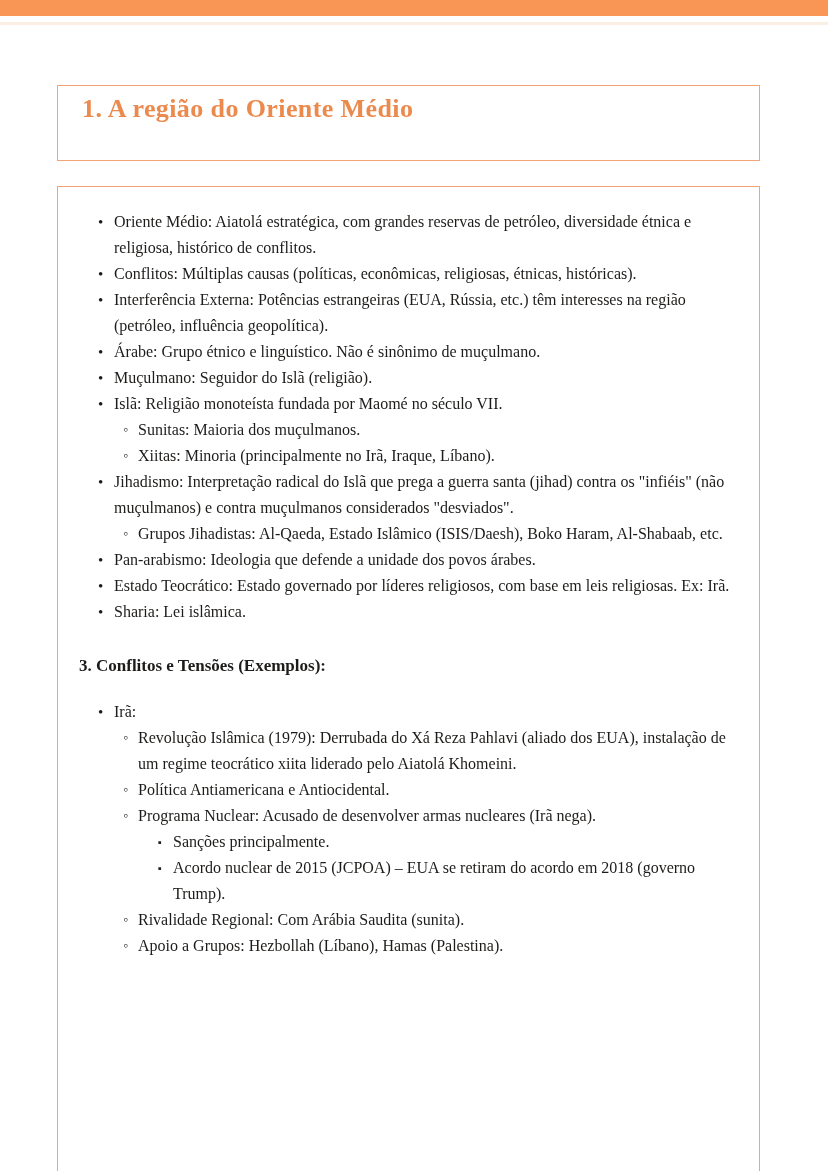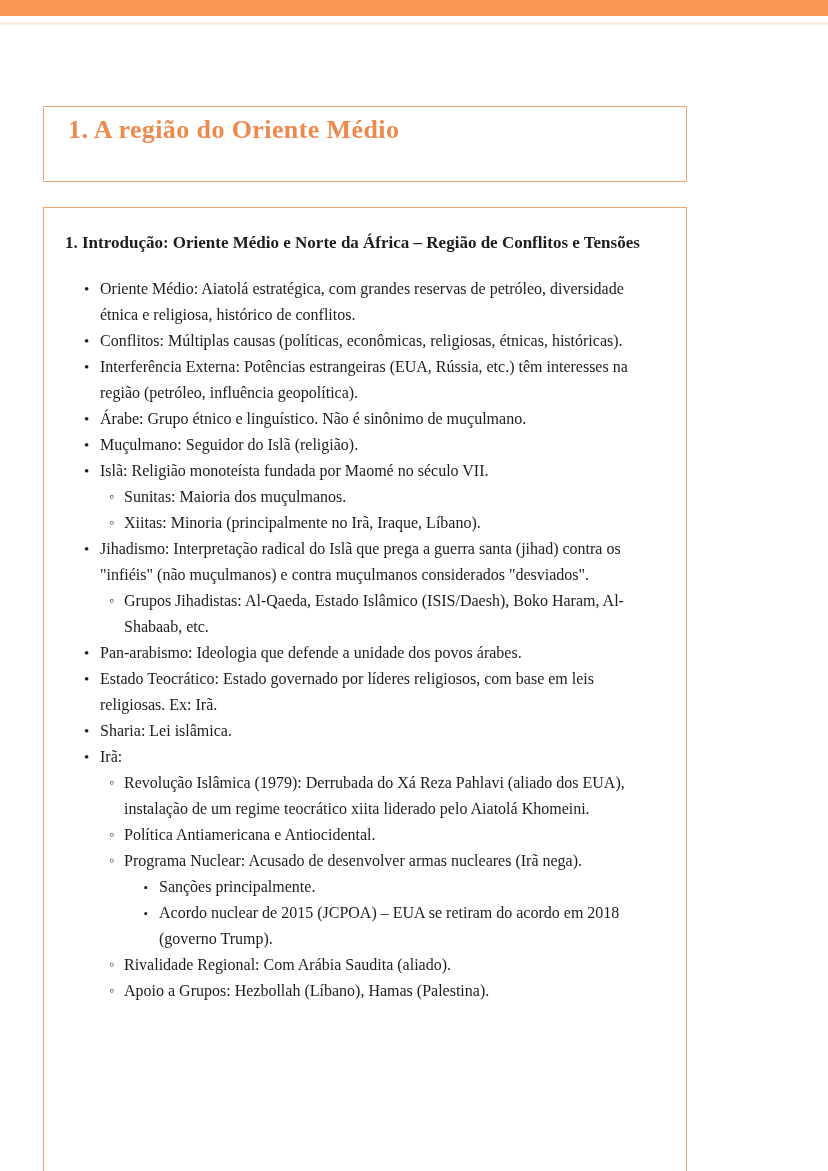--- a/index.html
+++ b/index.html
@@ -22,26 +22,25 @@
     background: var(--accent, #fa9655);
   }
   .top-divider {
     position: absolute;
     top: 22px; left: 0;
     width: 828px; height: 3px;
     background: var(--divider, #fbeee2);
   }
   .card {
     position: absolute;
-    left: 43px;
-    width: 644px;
+    left: 57px;
+    width: 703px;
     background: #ffffff;
     border: 1.5px solid var(--border, #f1a476);
     box-sizing: border-box;
-    margin-top: 21px;
   }
   .title-card {
     top: 85px;
     height: 76px;
     padding: 7px 20px 0 24px;
   }
   .page-title {
     margin: 0;
     font-size: 26px;
     line-height: 31px;
@@ -90,21 +89,20 @@
 
 <div class="top-bar"></div>
 <div class="top-divider"></div>
 
 <section class="card title-card">
   <h1 class="page-title">1. A região do Oriente Médio</h1>
 </section>
 
 <section class="card content-card">
   <div id="doc-content">
-      <h2 class="sec-heading">1. Introdução: Oriente Médio e Norte da África – Região de Conflitos e Tensões</h2>
       <div>
         <div class="li lvl1">
           <span class="marker">•</span>
           <span class="txt">Oriente Médio: Aiatolá estratégica, com grandes reservas de petróleo, diversidade étnica e religiosa, histórico de conflitos.</span>
         </div>
         <div class="li lvl1">
           <span class="marker">•</span>
           <span class="txt">Conflitos: Múltiplas causas (políticas, econômicas, religiosas, étnicas, históricas).</span>
         </div>
         <div class="li lvl1">
@@ -147,20 +145,21 @@
         </div>
         <div class="li lvl1">
           <span class="marker">•</span>
           <span class="txt">Estado Teocrático: Estado governado por líderes religiosos, com base em leis religiosas. Ex: Irã.</span>
         </div>
         <div class="li lvl1">
           <span class="marker">•</span>
           <span class="txt">Sharia: Lei islâmica.</span>
         </div>
       </div>
+      <h2 class="sec-heading">3. Conflitos e Tensões (Exemplos):</h2>
       <div>
         <div class="li lvl1">
           <span class="marker">•</span>
           <span class="txt">Irã:</span>
         </div>
         <div class="li lvl2">
           <span class="marker">◦</span>
           <span class="txt">Revolução Islâmica (1979): Derrubada do Xá Reza Pahlavi (aliado dos EUA), instalação de um regime teocrático xiita liderado pelo Aiatolá Khomeini.</span>
         </div>
         <div class="li lvl2">
@@ -174,21 +173,21 @@
         <div class="li lvl3">
           <span class="marker">▪</span>
           <span class="txt">Sanções principalmente.</span>
         </div>
         <div class="li lvl3">
           <span class="marker">▪</span>
           <span class="txt">Acordo nuclear de 2015 (JCPOA) – EUA se retiram do acordo em 2018 (governo Trump).</span>
         </div>
         <div class="li lvl2">
           <span class="marker">◦</span>
-          <span class="txt">Rivalidade Regional: Com Arábia Saudita (aliado).</span>
+          <span class="txt">Rivalidade Regional: Com Arábia Saudita (sunita).</span>
         </div>
         <div class="li lvl2">
           <span class="marker">◦</span>
           <span class="txt">Apoio a Grupos: Hezbollah (Líbano), Hamas (Palestina).</span>
         </div>
       </div>
     </div>
 </section>
 
 </body></html>

